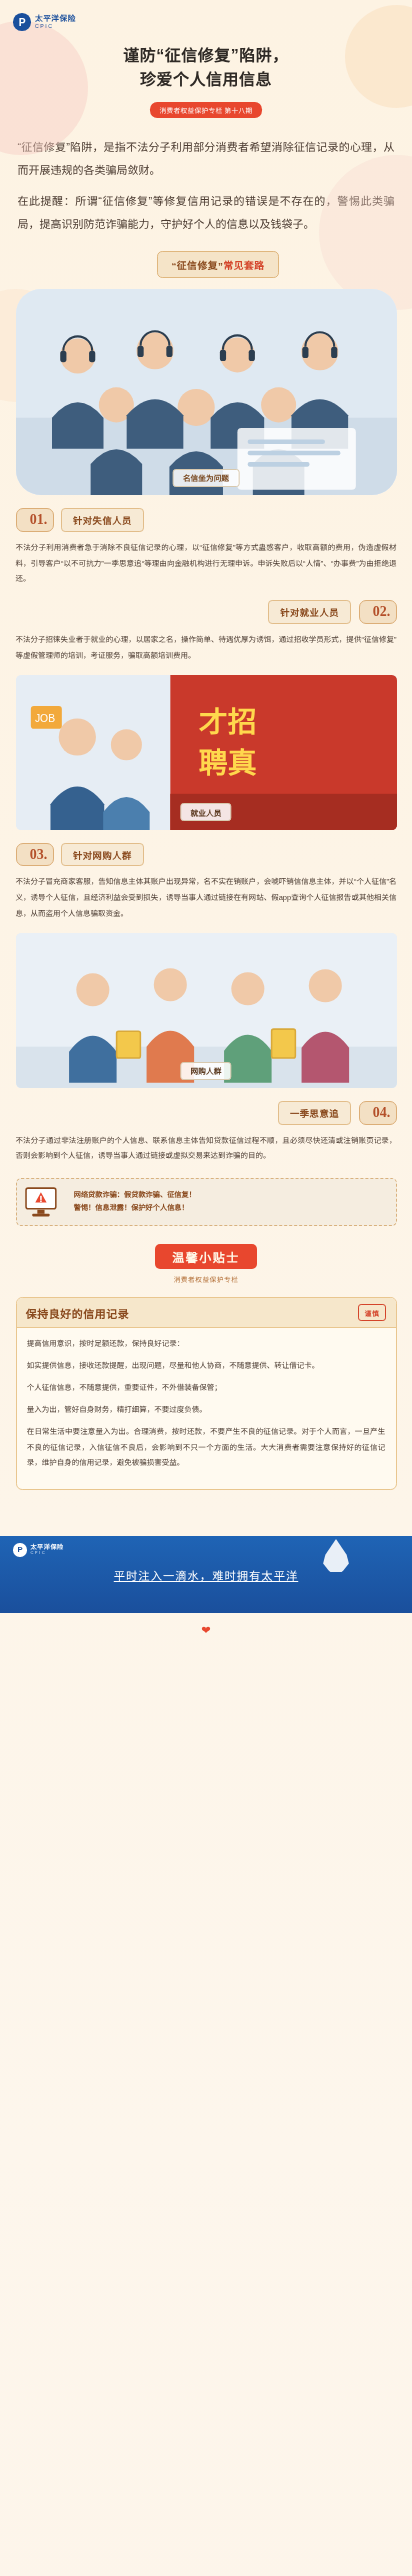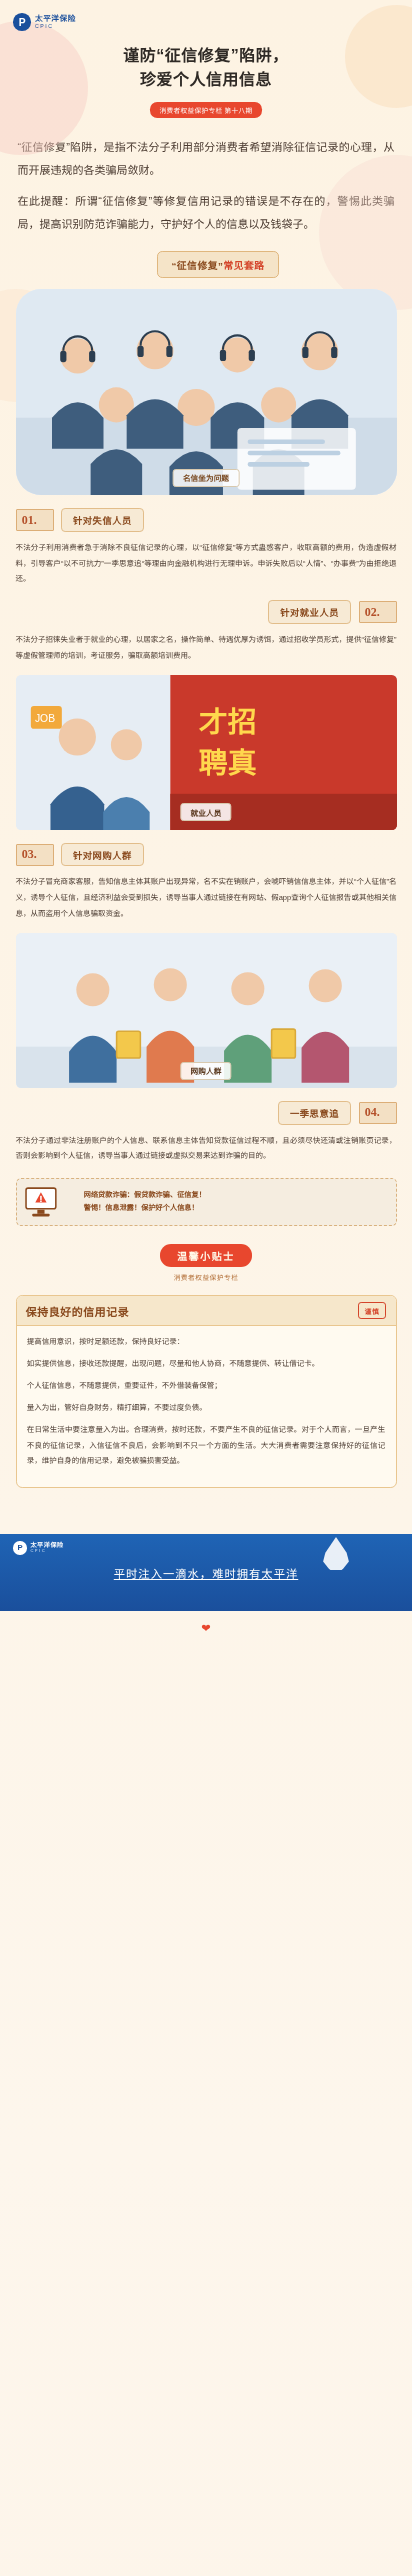--- a/index.html
+++ b/index.html
@@ -129,24 +129,24 @@
   .block { margin: 13.4px 15.5px 0 15.5px; }
   .block-head {
     display: flex;
     align-items: center;
     gap: 7.2px;
   }
   .block-head.right { justify-content: flex-end; }
   .num-badge {
     background: #f3e0c4;
     border: 1px solid #dcae77;
-    border-radius: 1px;
+    border-radius: 7px;
     min-width: 38px;
-    text-align: left;
-    font-size: 12px;
+    text-align: right;
+    font-size: 14px;
     font-weight: bold;
     color: #b4502a;
     padding: 2.6px 5.2px;
     font-family: "Liberation Serif", serif;
   }
   .head-label {
     background: #f7ead5;
     border: 1px solid #e2bd8a;
     border-radius: 4.1px;
     padding: 3.6px 11.3px;
@@ -165,45 +165,45 @@
 
   
   .notice {
     margin: 13.4px 15.5px 0 15.5px;
     background: #f5ede0;
     border: 1px dashed #d9b27f;
     border-radius: 5.2px;
     padding: 7.2px 8.2px;
     display: flex;
     align-items: center;
-    gap: 22px;
+    gap: 12px;
   }
   .notice-text {
     font-size: 7.2px;
     color: #8a4a1e;
     font-weight: bold;
     line-height: 1.8;
     font-family: "Liberation Serif", serif;
   }
 
   
   .tip-banner {
     margin: 17.5px auto 0 auto;
     width: 222px;
     text-align: center;
   }
   .tip-ribbon {
     display: inline-block;
     background: #e8472e;
     color: #fff8e8;
-    font-size: 10px;
+    font-size: 12px;
     font-weight: bold;
     letter-spacing: 1.5px;
     padding: 4.1px 17.5px;
-    border-radius: 11px;
+    border-radius: 5px;
     position: relative;
   }
   .tip-sub {
     margin-top: 5.2px;
     font-size: 6.7px;
     color: #b06a30;
     letter-spacing: 0.5px;
   }
 
   

